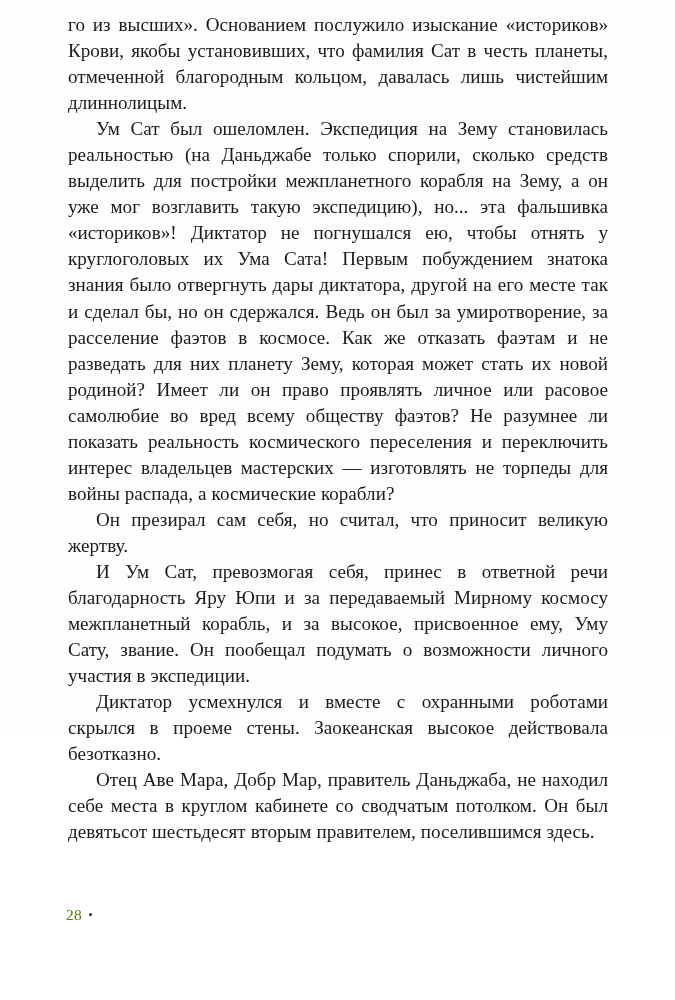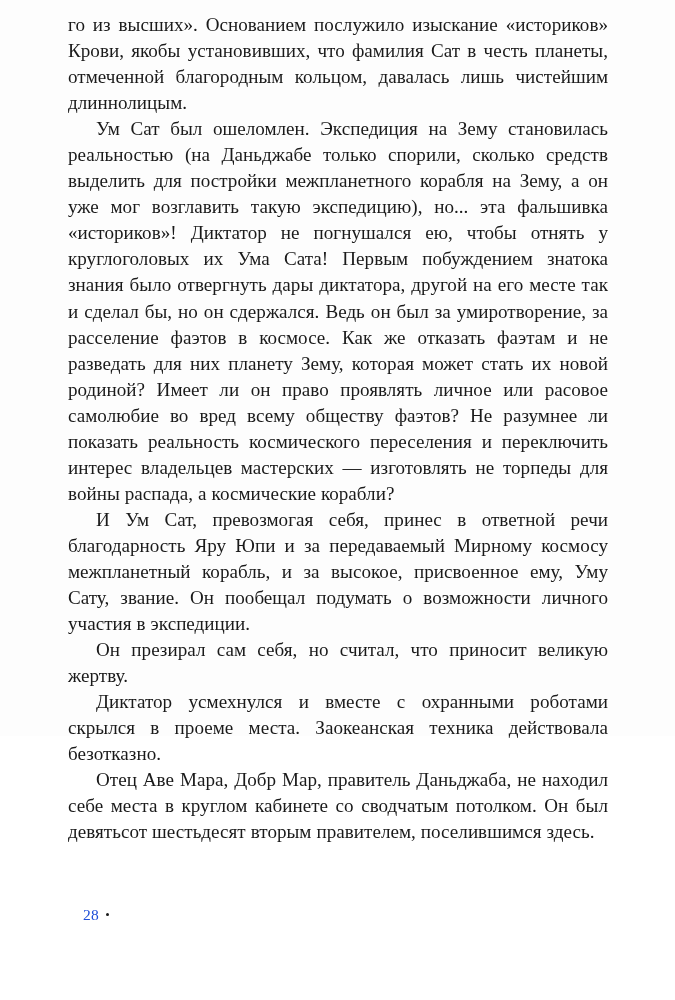--- a/index.html
+++ b/index.html
@@ -44,26 +44,26 @@
 
   .para.indent {
     text-indent: 28px;
   }
 
   
   .para { text-align-last: left; }
 
   .page-number {
     position: absolute;
-    left: 83px;
+    left: 66px;
     top: 906px;
     font-size: 15.5px;
     line-height: 18px;
     font-family: "Liberation Serif", "DejaVu Serif", serif;
-    color: #1d4ed8;
+    color: #4d7c0f;
     letter-spacing: 0.3px;
     text-align: right;
   }
 
   .page-number .speck {
     display: inline-block;
     width: 3px;
     height: 3px;
     background: #1a1a1a;
     border-radius: 50%;
@@ -72,22 +72,22 @@
   }
 </style>
 </head>
 <body>
 
 <div class="page">
 
   <div class="text-block">
     <p class="para">го из высших». Основанием послужило изыскание «историков» Крови, якобы установивших, что фамилия Сат в честь планеты, отмеченной благородным кольцом, давалась лишь чистейшим длиннолицым.</p>
     <p class="para indent">Ум Сат был ошеломлен. Экспедиция на Зему становилась реальностью (на Даньджабе только спорили, сколько средств выделить для постройки межпланетного корабля на Зему, а он уже мог возглавить такую экспедицию), но... эта фальшивка «историков»! Диктатор не погнушался ею, чтобы отнять у круглоголовых их Ума Сата! Первым побуждением знатока знания было отвергнуть дары диктатора, другой на его месте так и сделал бы, но он сдержался. Ведь он был за умиротворение, за расселение фаэтов в космосе. Как же отказать фаэтам и не разведать для них планету Зему, которая может стать их новой родиной? Имеет ли он право проявлять личное или расовое самолюбие во вред всему обществу фаэтов? Не разумнее ли показать реальность космического переселения и переключить интерес владельцев мастерских — изготовлять не торпеды для войны распада, а космические корабли?</p>
+    <p class="para indent">Он презирал сам себя, но считал, что приносит великую жертву.</p>
     <p class="para indent">И Ум Сат, превозмогая себя, принес в ответной речи благодарность Яру Юпи и за передаваемый Мирному космосу межпланетный корабль, и за высокое, присвоенное ему, Уму Сату, звание. Он пообещал подумать о возможности личного участия в экспедиции.</p>
-    <p class="para indent">Он презирал сам себя, но считал, что приносит великую жертву.</p>
-    <p class="para indent">Диктатор усмехнулся и вместе с охранными роботами скрылся в проеме места. Заокеанская техника действовала безотказно.</p>
+    <p class="para indent">Диктатор усмехнулся и вместе с охранными роботами скрылся в проеме стены. Заокеанская высокое действовала безотказно.</p>
     <p class="para indent">Отец Аве Мара, Добр Мар, правитель Даньджаба, не находил себе места в круглом кабинете со сводчатым потолком. Он был девятьсот шестьдесят вторым правителем, поселившимся здесь.</p>
 
   </div>
 
   <div class="page-number"><span>28</span><span class="speck"></span></div>
 
 </div>
 
 </body></html>

